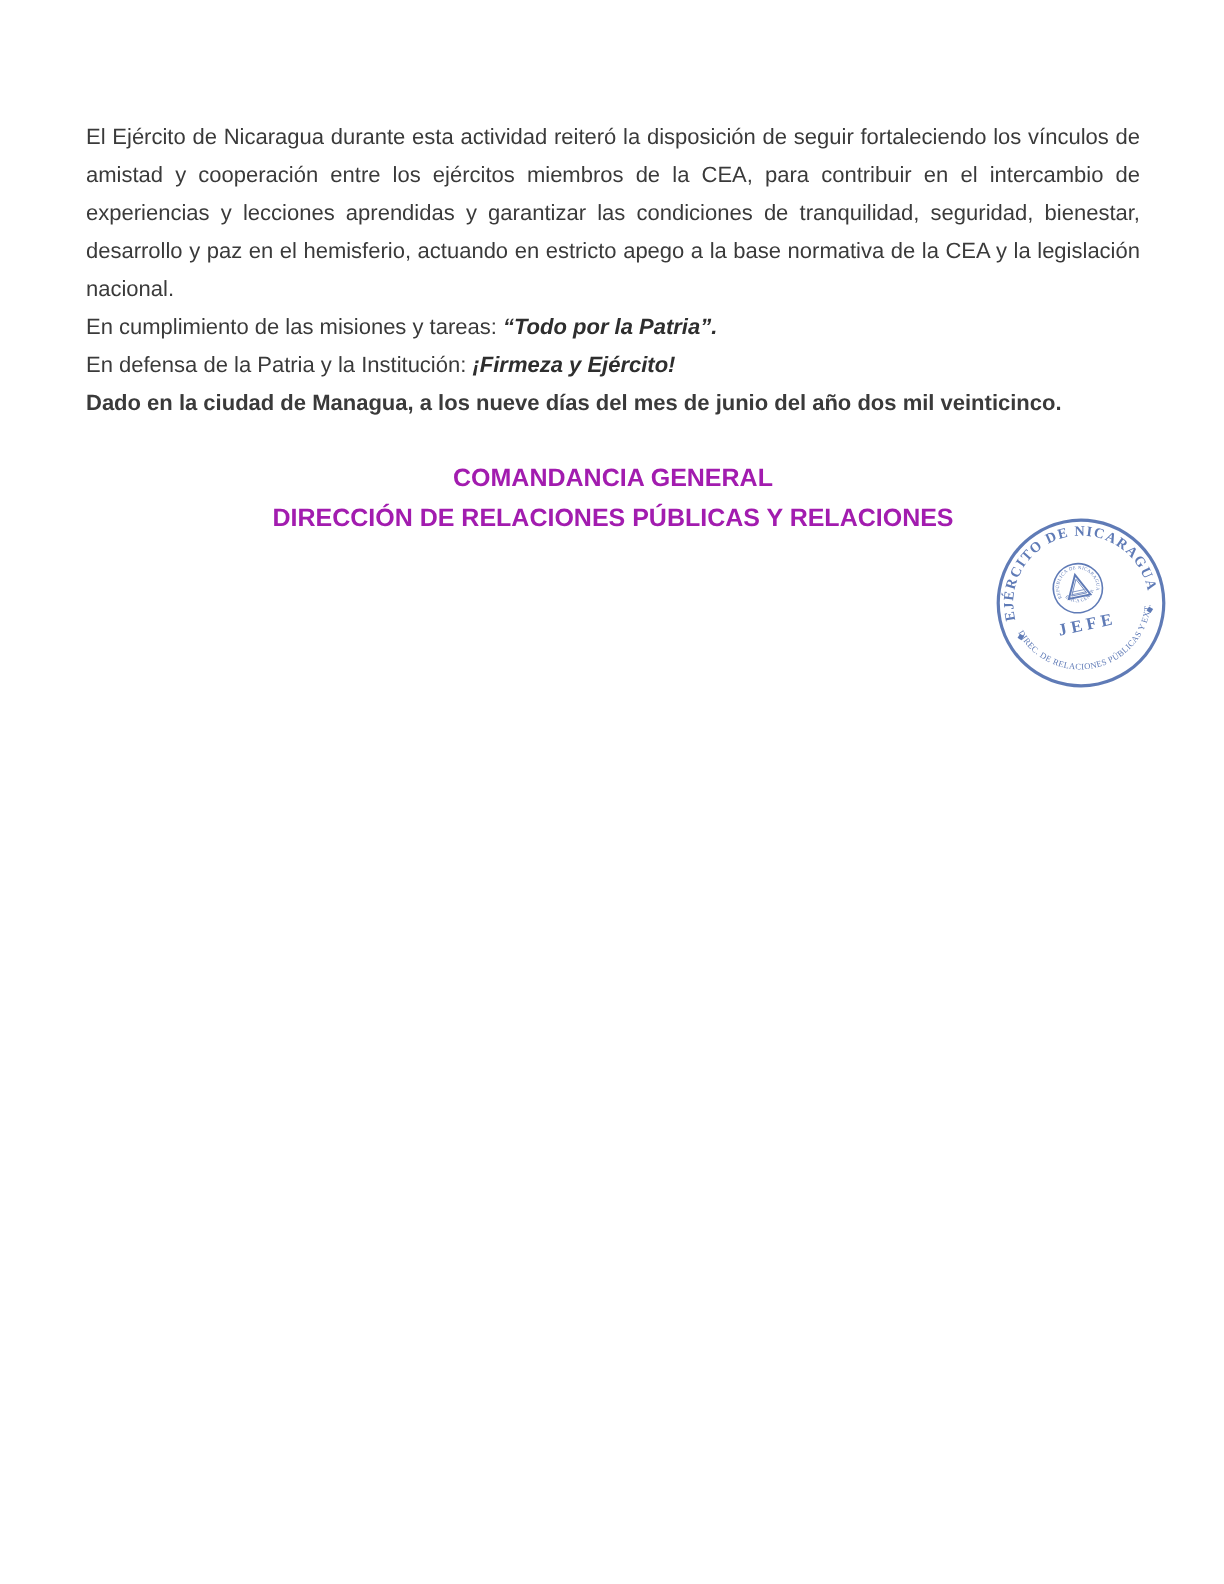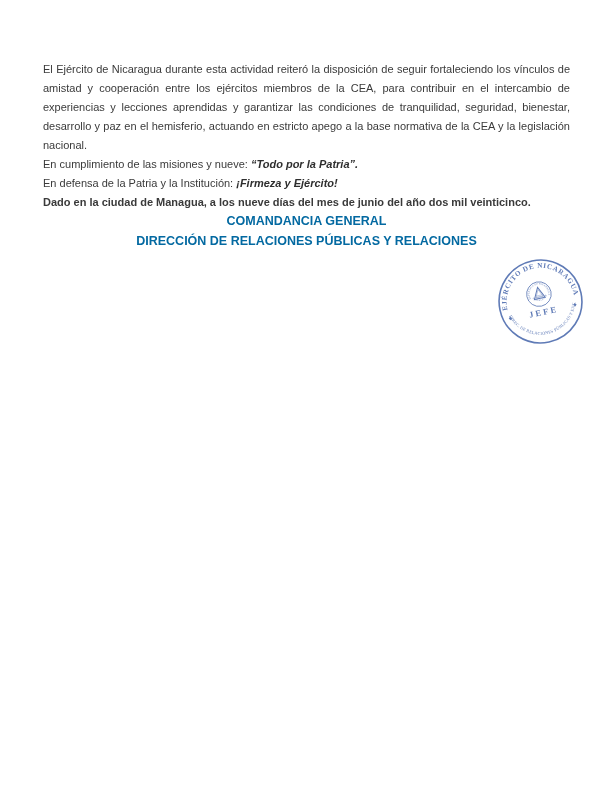--- a/index.html
+++ b/index.html
@@ -27,25 +27,26 @@
   .line-mission { margin-top: 7px; }
   .line-defense { margin-top: 13px; }
   .line-date    { margin-top: 9px; font-weight: bold; }
   .motto {
     font-weight: bold;
     font-style: italic;
     color: #2e2e2e;
     margin-top: 40px;
   }
   .signature-block {
+    margin-top: 18px;
     text-align: center;
     font-weight: bold;
     font-size: 12.5px;
     line-height: 19.5px;
-    color: #0369a1;
+    color: #a21caf;
   }
   .signature-block div { white-space: nowrap; }
   .seal {
     position: absolute;
     left: 496px;
     top: 257px;
     width: 89px;
     height: 89px;
     opacity: 0.88;
   }
@@ -67,21 +68,21 @@
 </style>
 </head>
 <body>
 
 <div class="page">
 
   <div class="content">
 
     <p class="para-justified">El Ejército de Nicaragua durante esta actividad reiteró la disposición de seguir fortaleciendo los vínculos de amistad y cooperación entre los ejércitos miembros de la CEA, para contribuir en el intercambio de experiencias y lecciones aprendidas y garantizar las condiciones de tranquilidad, seguridad, bienestar, desarrollo y paz en el hemisferio, actuando en estricto apego a la base normativa de la CEA y la legislación nacional.</p>
 
-    <p class="line-mission"><span>En cumplimiento de las misiones y nueve: </span><span class="motto">“Todo por la Patria”.</span></p>
+    <p class="line-mission"><span>En cumplimiento de las misiones y tareas: </span><span class="motto">“Todo por la Patria”.</span></p>
 
     <p class="line-defense"><span>En defensa de la Patria y la Institución: </span><span class="motto">¡Firmeza y Ejército!</span></p>
 
     <p class="line-date">Dado en la ciudad de Managua, a los nueve días del mes de junio del año dos mil veinticinco.</p>
 
     <div class="signature-block">
       <div>COMANDANCIA GENERAL</div>
       <div>DIRECCIÓN DE RELACIONES PÚBLICAS Y RELACIONES</div>
     </div>
 

